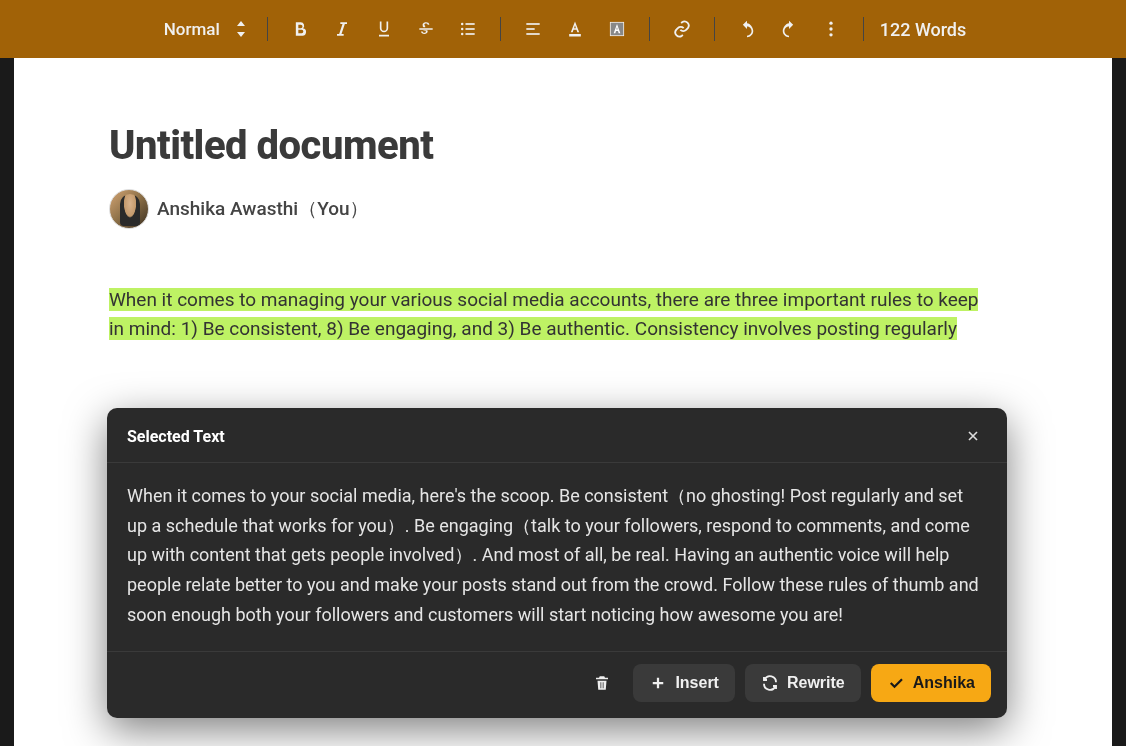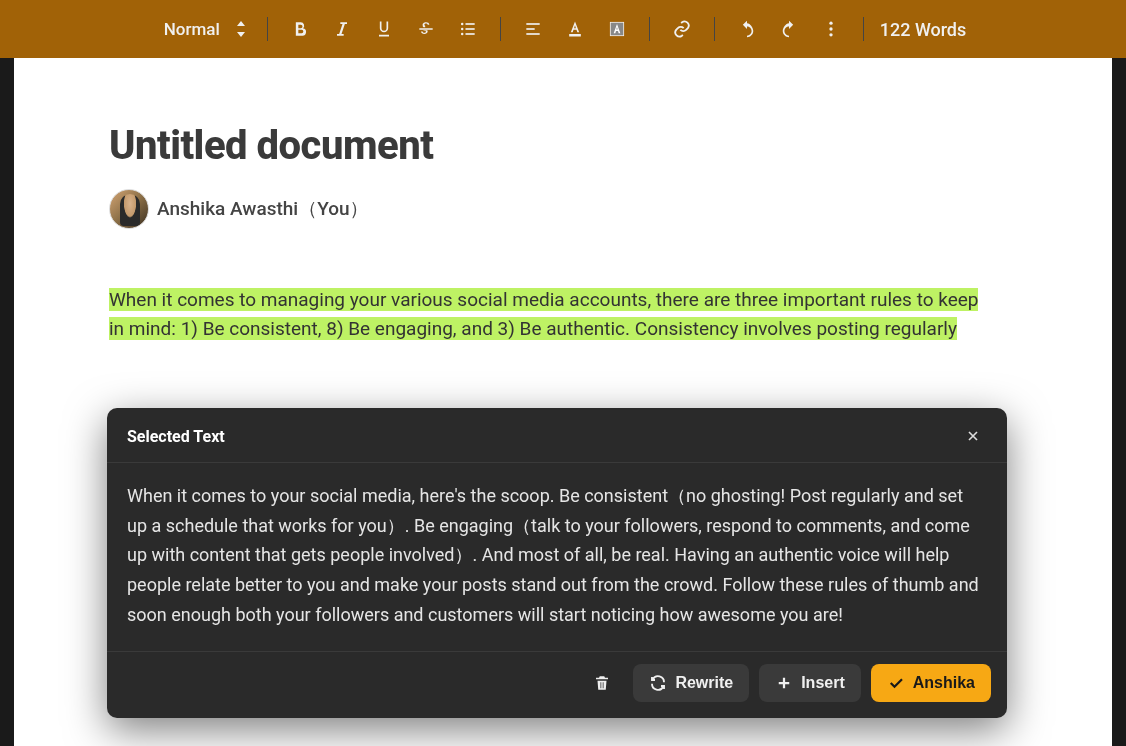--- a/index.html
+++ b/index.html
@@ -341,37 +341,37 @@
     <div class="popup-footer">
       <button class="footer-btn btn-icon-only">
         <span>
           <svg width="18" height="18" viewBox="0 0 24 24" fill="currentColor">
               <path d="M9 3h6l1 2h4v2H4V5h4l1-2zM6 9h12l-1 12H7L6 9zm4 2v8h1v-8h-1zm3 0v8h1v-8h-1z"></path>
             </svg>
         </span>
       </button>
       <button class="footer-btn btn-dark">
         <span>
+          <svg width="18" height="18" viewBox="0 0 24 24" fill="none" stroke="currentColor" stroke-width="3">
+              <path d="M12 5v14M5 12h14"></path>
+            </svg>
+        </span>
+        <span>Insert</span>
+      </button>
+      <button class="footer-btn btn-dark">
+        <span>
           <svg width="18" height="18" viewBox="0 0 24 24" fill="none" stroke="currentColor" stroke-width="2.5">
               <path d="M20 11A8 8 0 0 0 5 7l-1 1"></path>
               <path d="M4 4v4h4"></path>
               <path d="M4 13a8 8 0 0 0 15 4l1-1"></path>
               <path d="M20 20v-4h-4"></path>
             </svg>
         </span>
         <span>Rewrite</span>
       </button>
-      <button class="footer-btn btn-dark">
-        <span>
-          <svg width="18" height="18" viewBox="0 0 24 24" fill="none" stroke="currentColor" stroke-width="3">
-              <path d="M12 5v14M5 12h14"></path>
-            </svg>
-        </span>
-        <span>Insert</span>
-      </button>
       <button class="footer-btn btn-primary">
         <span>
           <svg width="18" height="18" viewBox="0 0 24 24" fill="none" stroke="currentColor" stroke-width="3">
               <path d="M5 12l5 5L20 7"></path>
             </svg>
         </span>
         <span>Anshika</span>
       </button>
     </div>
   </div>

